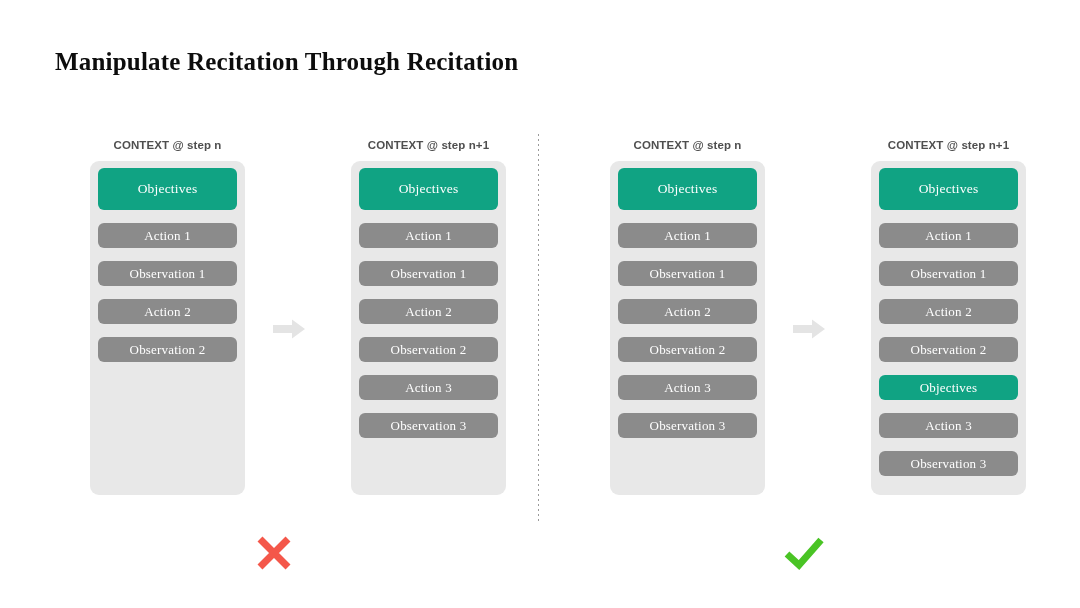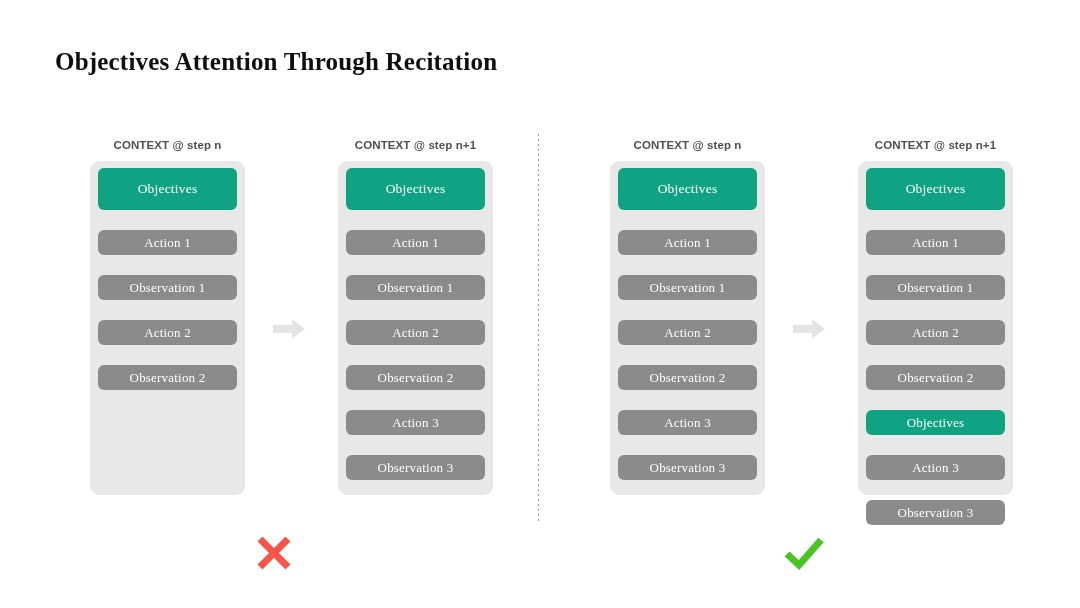--- a/index.html
+++ b/index.html
@@ -48,21 +48,21 @@
   }
   #group-left  { left: 90px; }
   #group-right { left: 610px; }
 
   .column {
     position: absolute;
     top: 0;
     width: 155px;
   }
   .col-a { left: 0px; }
-  .col-b { left: 248px; }
+  .col-b { left: 261px; }
 
   .col-header {
     font-family: "Liberation Sans", sans-serif;
     font-size: 11.5px;
     color: #4f4f4f;
     text-align: center;
     letter-spacing: 0.1px;
     height: 14px;
     line-height: 14px;
     white-space: nowrap;
@@ -83,21 +83,21 @@
     width: 139px;
     border-radius: 6px;
     box-sizing: border-box;
     display: flex;
     align-items: center;
     justify-content: center;
     font-family: "Liberation Serif", serif;
     font-size: 13px;
     color: #ffffff;
     letter-spacing: 0.2px;
-    margin-bottom: 20px;
+    margin-bottom: 13px;
     white-space: nowrap;
   }
   .block.grey      { background: #8b8b8b; height: 25px; }
   .block.green     { background: #10a383; height: 25px; }
   .block.green-tall{ background: #10a383; height: 42px; font-size: 13.5px; }
 
   
   .flow-arrow {
     position: absolute;
     top: 180px;
@@ -113,21 +113,21 @@
     height: 46px;
   }
   #verdict-cross { left: 251px; top: 530px; }
   #verdict-check { left: 781px; top: 530px; }
 </style>
 </head>
 <body>
 
 <div id="page">
 
-  <div id="slide-title">Objectives Attention Through Recitation</div>
+  <div id="slide-title">Manipulate Recitation Through Recitation</div>
 
   <div id="center-divider"></div>
 
   <div class="group" id="group-left">
       <div class="column col-a">
         <div class="col-header">CONTEXT @ step n</div>
         <div class="context-box">
           <div class="block green-tall">Objectives</div>
           <div class="block grey">Action 1</div>
           <div class="block grey">Observation 1</div>

